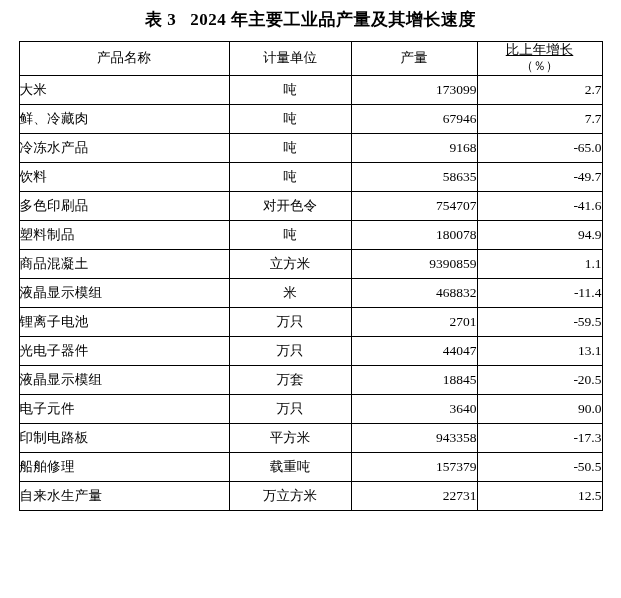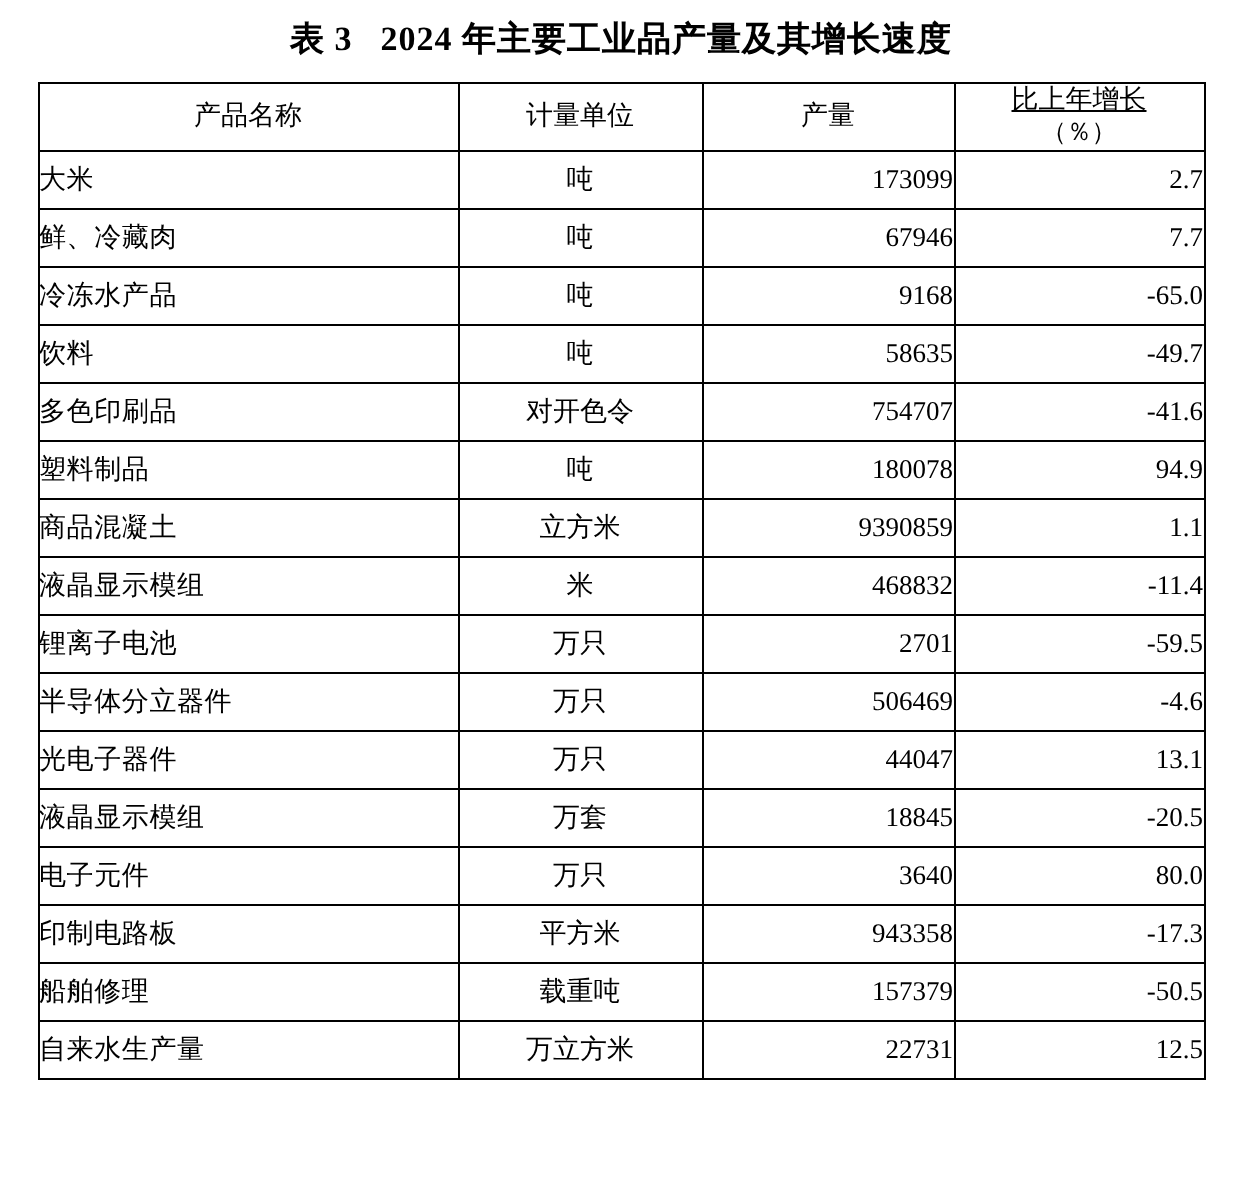--- a/index.html
+++ b/index.html
@@ -156,42 +156,36 @@
           <td class="num-cell">468832</td>
           <td class="num-cell">-11.4</td>
         </tr>
         <tr>
           <td class="name-cell">锂离子电池</td>
           <td class="unit-cell">万只</td>
           <td class="num-cell">2701</td>
           <td class="num-cell">-59.5</td>
         </tr>
         <tr>
-          <td class="name-cell">半导体分立器件</td>
-          <td class="unit-cell">万只</td>
-          <td class="num-cell">506469</td>
-          <td class="num-cell">-4.6</td>
-        </tr>
-        <tr>
           <td class="name-cell">光电子器件</td>
           <td class="unit-cell">万只</td>
           <td class="num-cell">44047</td>
           <td class="num-cell">13.1</td>
         </tr>
         <tr>
           <td class="name-cell">液晶显示模组</td>
           <td class="unit-cell">万套</td>
           <td class="num-cell">18845</td>
           <td class="num-cell">-20.5</td>
         </tr>
         <tr>
           <td class="name-cell">电子元件</td>
           <td class="unit-cell">万只</td>
           <td class="num-cell">3640</td>
-          <td class="num-cell">80.0</td>
+          <td class="num-cell">90.0</td>
         </tr>
         <tr>
           <td class="name-cell">印制电路板</td>
           <td class="unit-cell">平方米</td>
           <td class="num-cell">943358</td>
           <td class="num-cell">-17.3</td>
         </tr>
         <tr>
           <td class="name-cell">船舶修理</td>
           <td class="unit-cell">载重吨</td>

